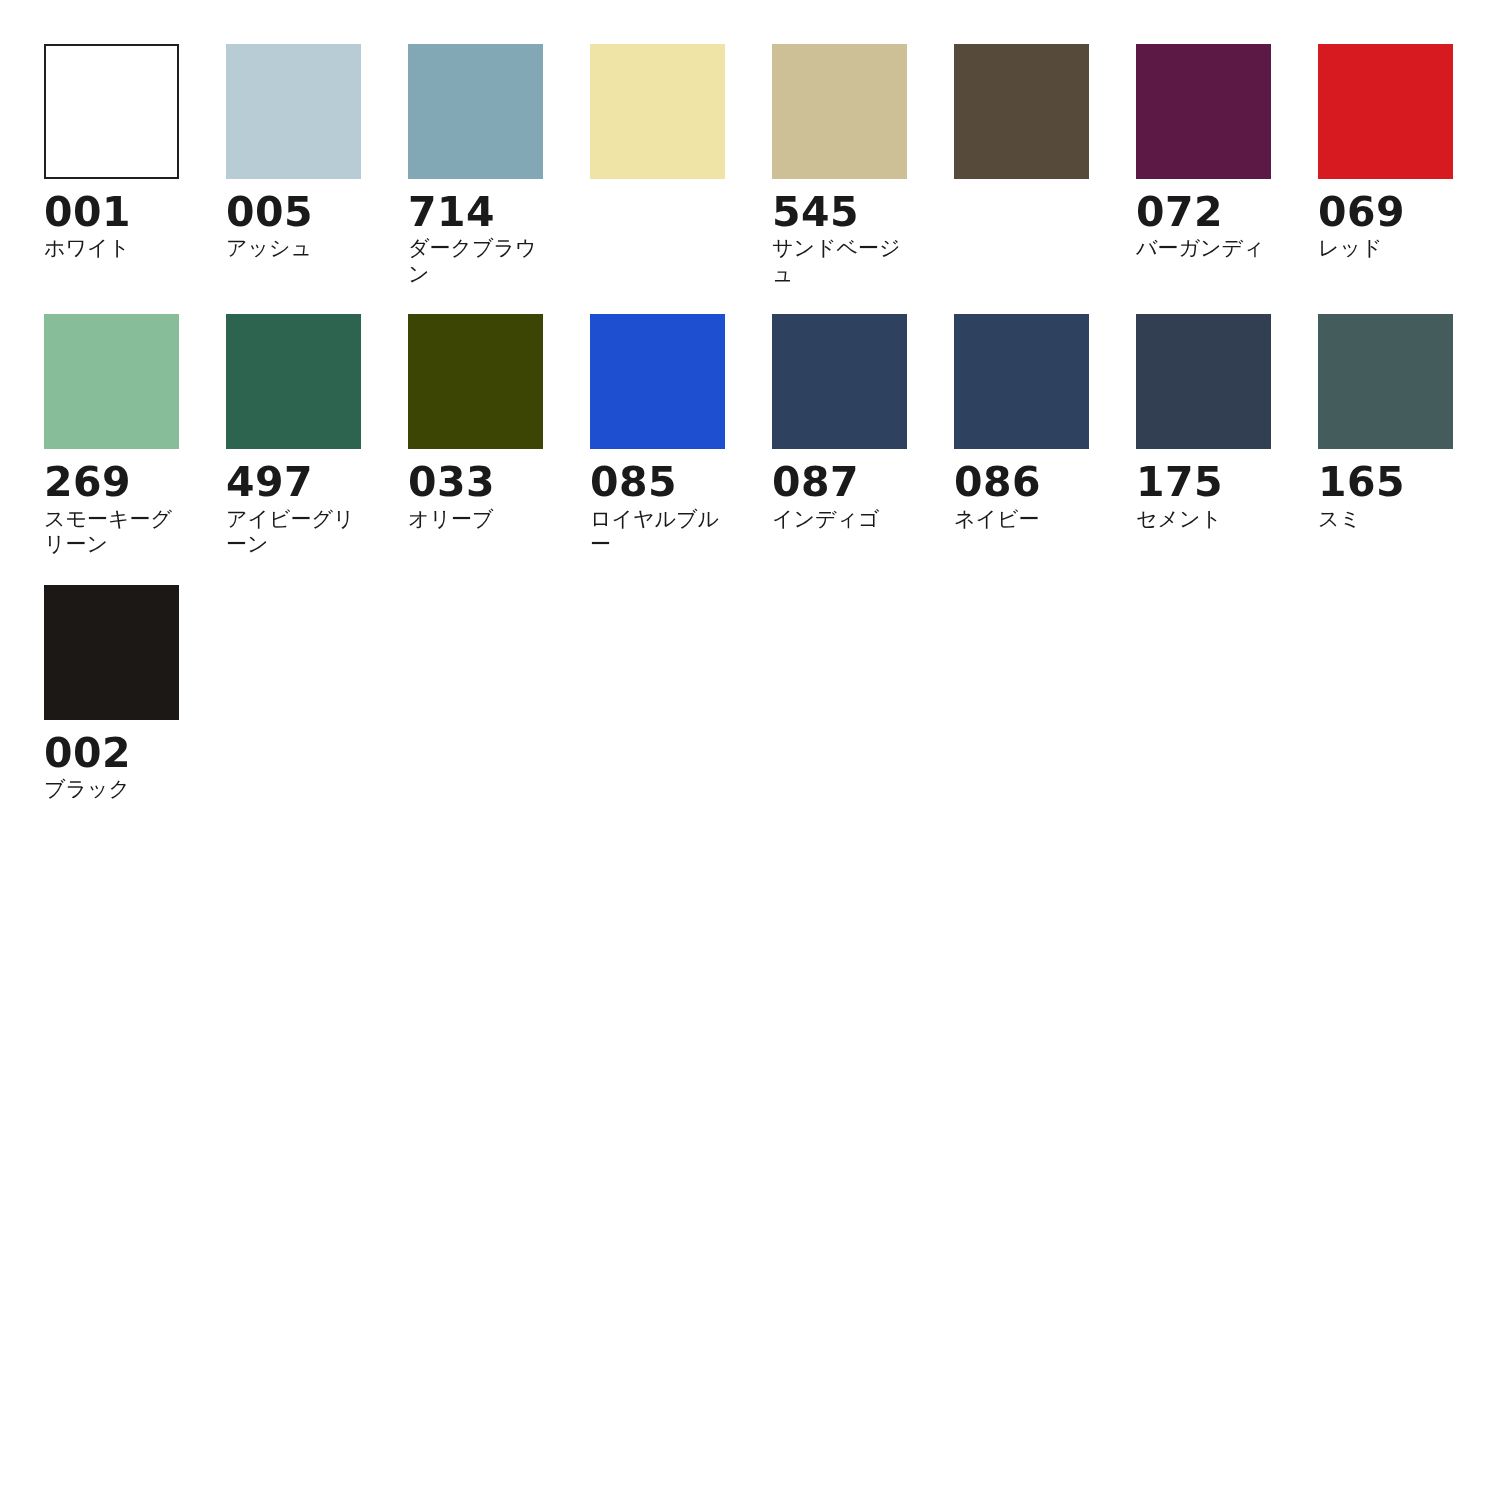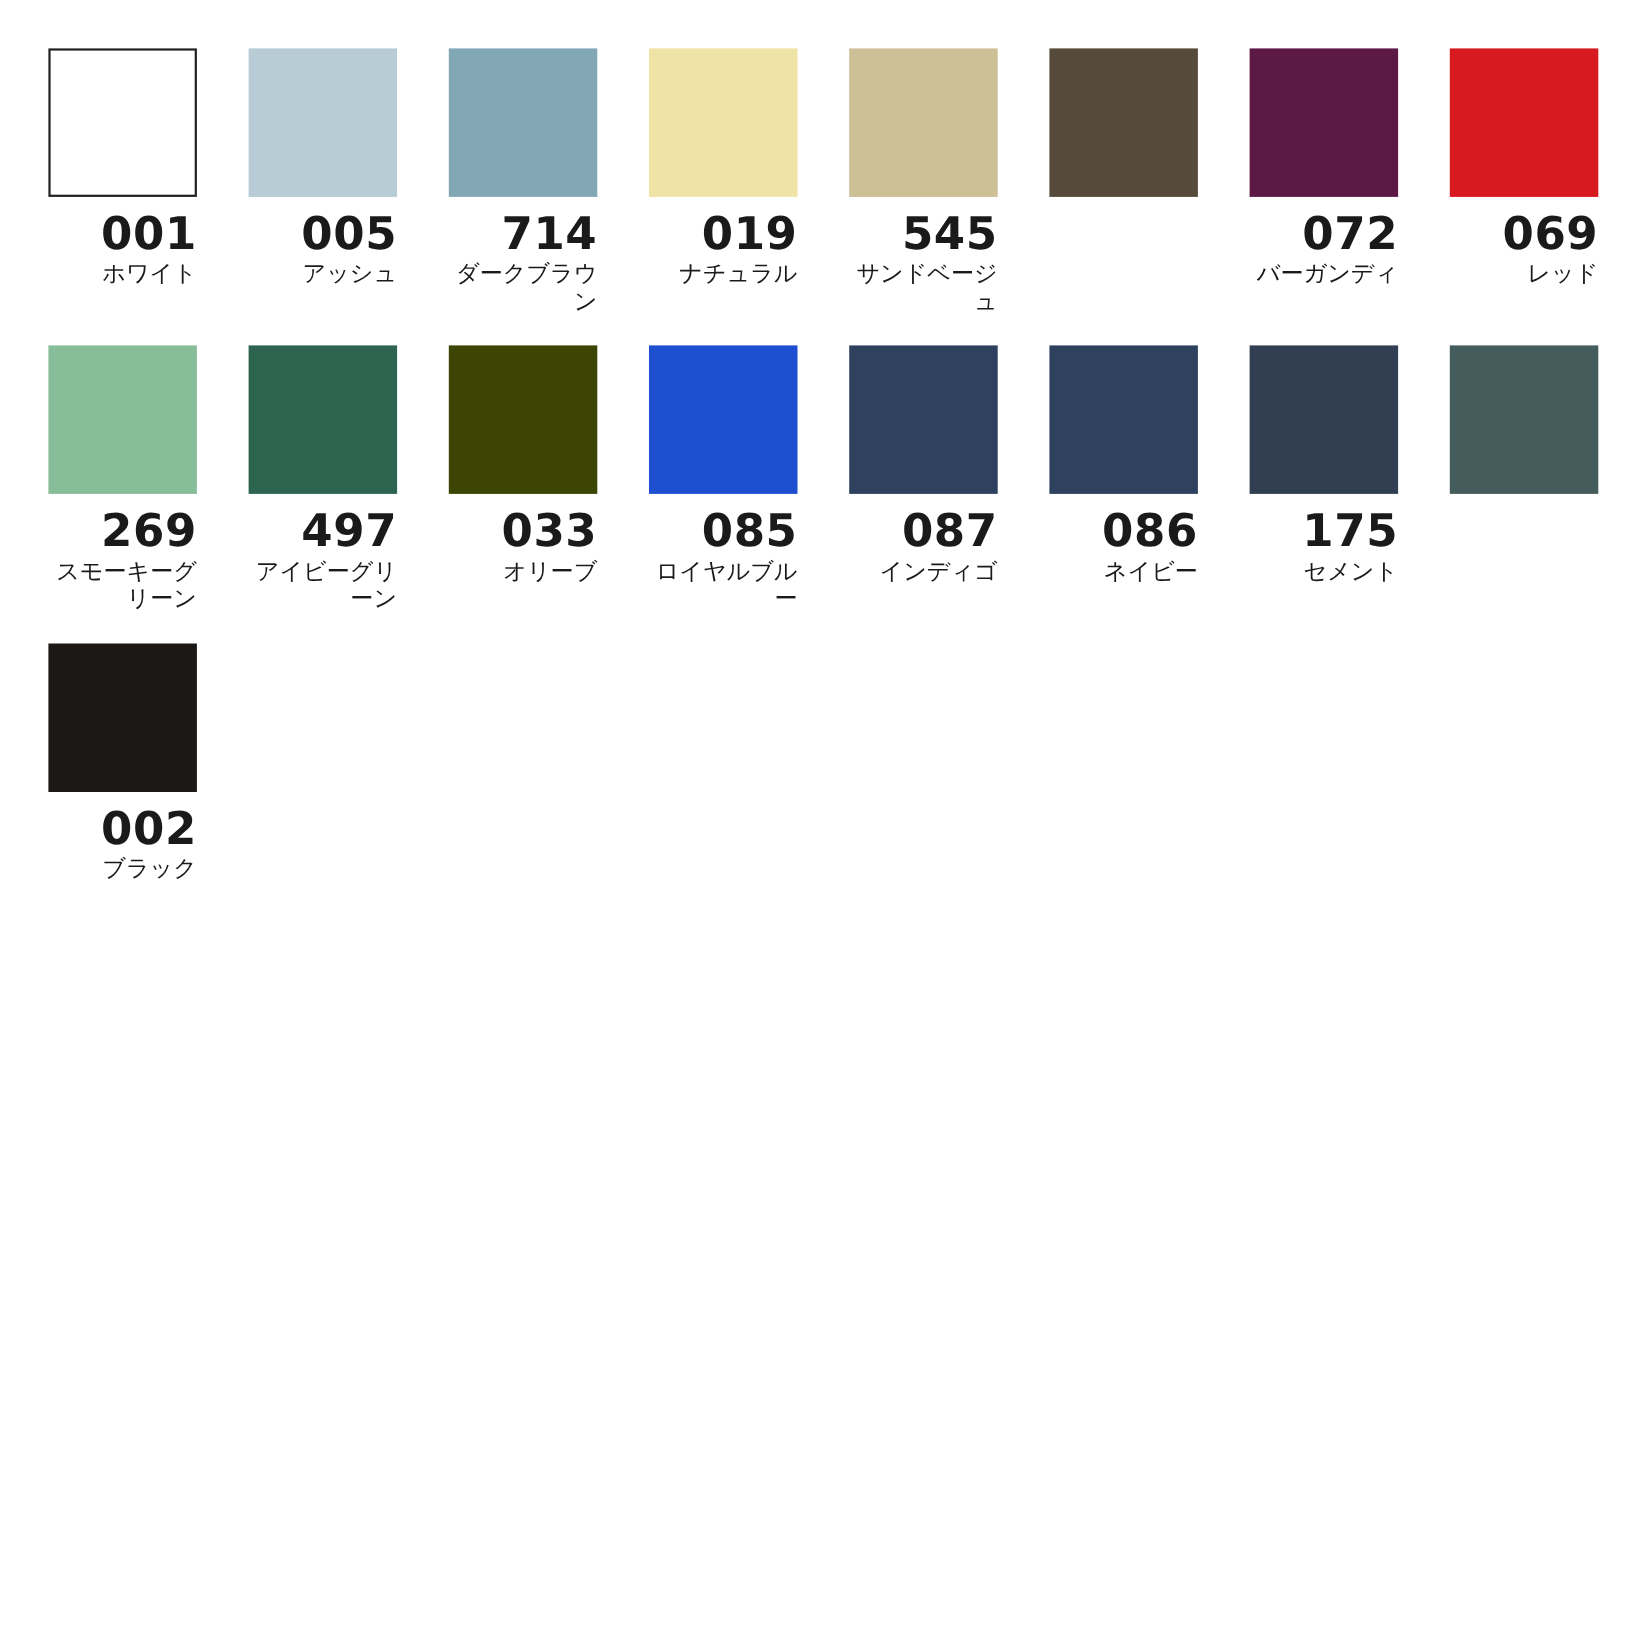--- a/index.html
+++ b/index.html
@@ -33,21 +33,21 @@
     width: 135px;
     height: 135px;
     box-sizing: border-box;
     display: block;
   }
   .swatch-chip.outlined {
     border: 2px solid #231f20;
   }
   .swatch-meta {
     width: 135px;
-    text-align: right;
+    text-align: left;
     box-sizing: border-box;
   }
   .swatch-code {
     font-family: "DejaVu Sans", "Liberation Sans", sans-serif;
     font-weight: bold;
     font-size: 41px;
     line-height: 1.08;
     letter-spacing: 0.5px;
     color: #1a1a1a;
     margin-top: 11px;
@@ -83,24 +83,20 @@
     </div>
     <div class="swatch-cell">
       <div class="swatch-chip" style="background-color: rgb(131, 168, 181);"></div>
       <div class="swatch-meta">
         <div class="swatch-code">714</div>
         <div class="swatch-name">ダークブラウン</div>
       </div>
     </div>
     <div class="swatch-cell">
       <div class="swatch-chip" style="background-color: rgb(239, 227, 165);"></div>
-      <div class="swatch-meta">
-        <div class="swatch-code">019</div>
-        <div class="swatch-name">ナチュラル</div>
-      </div>
     </div>
     <div class="swatch-cell">
       <div class="swatch-chip" style="background-color: rgb(205, 192, 150);"></div>
       <div class="swatch-meta">
         <div class="swatch-code">545</div>
         <div class="swatch-name">サンドベージュ</div>
       </div>
     </div>
     <div class="swatch-cell">
       <div class="swatch-chip" style="background-color: rgb(86, 74, 59);"></div>
@@ -163,20 +159,24 @@
     </div>
     <div class="swatch-cell">
       <div class="swatch-chip" style="background-color: rgb(50, 63, 82);"></div>
       <div class="swatch-meta">
         <div class="swatch-code">175</div>
         <div class="swatch-name">セメント</div>
       </div>
     </div>
     <div class="swatch-cell">
       <div class="swatch-chip" style="background-color: rgb(69, 92, 92);"></div>
+      <div class="swatch-meta">
+        <div class="swatch-code">165</div>
+        <div class="swatch-name">スミ</div>
+      </div>
     </div>
     <div class="swatch-cell">
       <div class="swatch-chip" style="background-color: rgb(27, 24, 22);"></div>
       <div class="swatch-meta">
         <div class="swatch-code">002</div>
         <div class="swatch-name">ブラック</div>
       </div>
     </div>
   </div>
 

